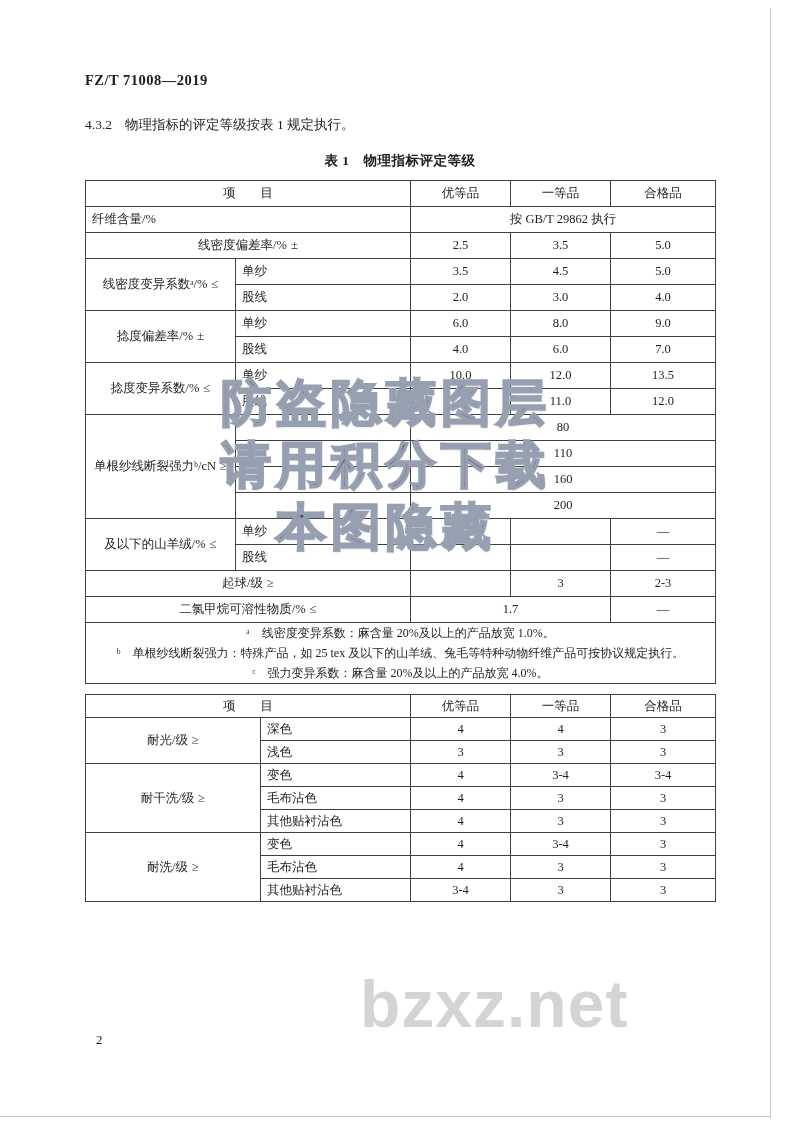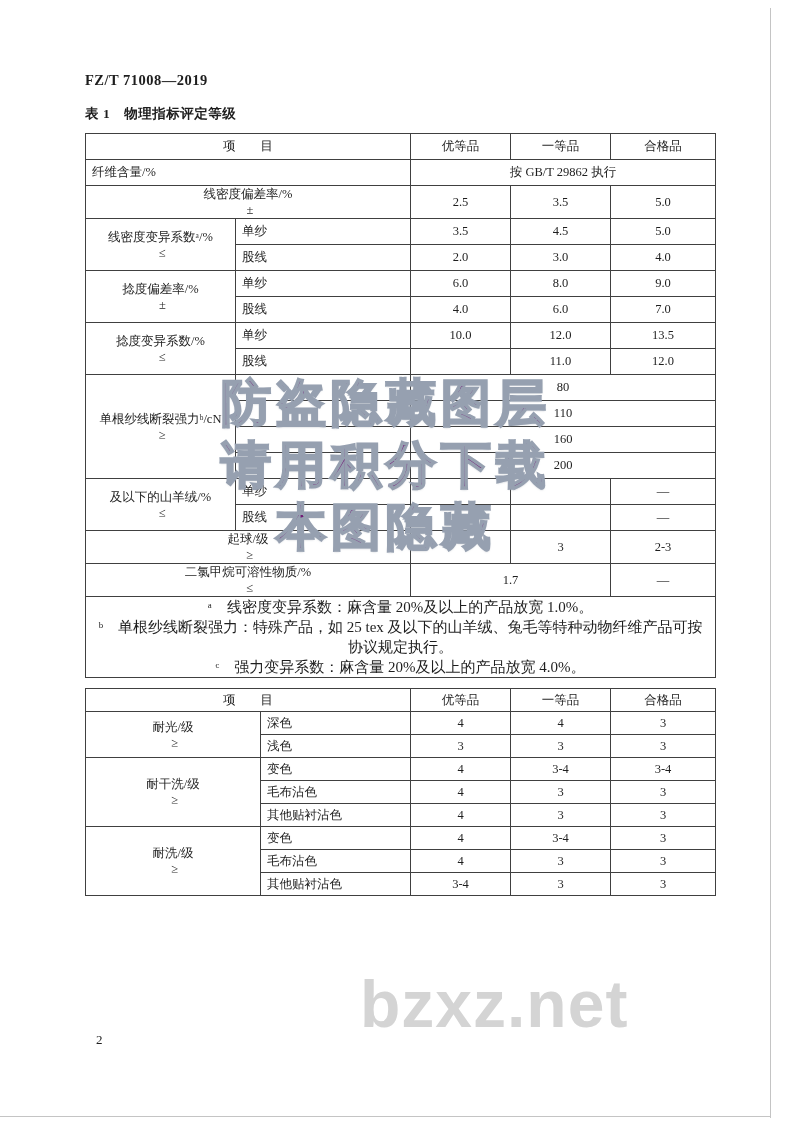--- a/index.html
+++ b/index.html
@@ -2,49 +2,50 @@
 <html><head>
 <meta charset="utf-8">
 <style>
   html,body{margin:0;padding:0;background:#ffffff;}
   .page{position:relative;width:800px;height:1134px;background:#ffffff;overflow:hidden;
         font-family:"Liberation Serif","DejaVu Serif",serif;color:#1e1e1e;margin-top:8px;}
   .content{position:absolute;left:85px;top:0;width:630px;}
   .doc-number{margin-top:64px;font-size:14.5px;font-weight:bold;letter-spacing:.5px;}
   .clause{margin:25px 0 0 0;font-size:13.5px;line-height:22px;text-align:justify;}
   .clause .num{margin-right:13px;}
-  .caption{margin-top:16px;font-weight:bold;font-size:13.5px;letter-spacing:.5px;}
+  .caption{margin-top:16px;text-align:center;font-weight:bold;font-size:13.5px;letter-spacing:.5px;}
   table.t{margin-top:10px;border-collapse:collapse;width:630px;table-layout:fixed;font-size:12.5px;}
   table.t td{border:1px solid #404040;padding:0 6px;text-align:center;vertical-align:middle;overflow:hidden;}
   table.t1 td{height:25px;}
   table.t2 td{height:22px;}
   table.t td.lbl{text-align:left;}
-  .lblrow{display:flex;justify-content:center;align-items:center;flex-direction:column;}
+  .lblrow{display:flex;justify-content:center;align-items:center;}
   .sign{padding-left:4px;white-space:nowrap;}
-  td.footcell{text-align:left;padding:7px 10px 9px 16px;font-size:15px;line-height:20px;height:auto;}
+  td.footcell{text-align:left;padding:7px 10px 9px 16px;font-size:12px;line-height:20px;height:auto;}
   td.footcell .fn{white-space:normal;}
   .page-num{position:absolute;left:96px;top:1024px;font-size:13px;}
   
   .cn-watermark{position:absolute;left:0;top:364px;width:772px;text-align:center;z-index:9;pointer-events:none;
                 font-family:"Liberation Sans","DejaVu Sans",sans-serif;}
   .cn-watermark .wl{font-size:50px;line-height:62px;font-weight:700;letter-spacing:5px;color:#701a75;
                     -webkit-text-stroke:2px #96a0b0;text-shadow:0 1px 2px rgba(125,135,150,.55);}
   .site-watermark{position:absolute;left:360px;top:958px;font-size:66px;font-weight:700;color:#d4d4d4;
                   font-family:"Liberation Sans","DejaVu Sans",sans-serif;letter-spacing:1px;z-index:8;}
   .scan-right{position:absolute;left:770px;top:0;width:1px;height:1110px;background:#c4c4c4;}
   .scan-bottom{position:absolute;left:0;top:1108px;width:771px;height:1px;background:#c4c4c4;}
 </style>
 </head>
 <body>
 
 <div class="page">
   <div class="content">
 
     <div class="doc-number">FZ/T 71008—2019</div>
 
+    <p class="clause"><span class="num">4.3.2</span><span>物理指标的评定等级按表 1 规定执行。</span></p>
 
     <div class="caption">表 1　物理指标评定等级</div>
 
     <table class="t t1">
       <colgroup>
           <col style="width:150px">
           <col style="width:175px">
           <col style="width:100px">
           <col style="width:100px">
           <col style="width:105px">

